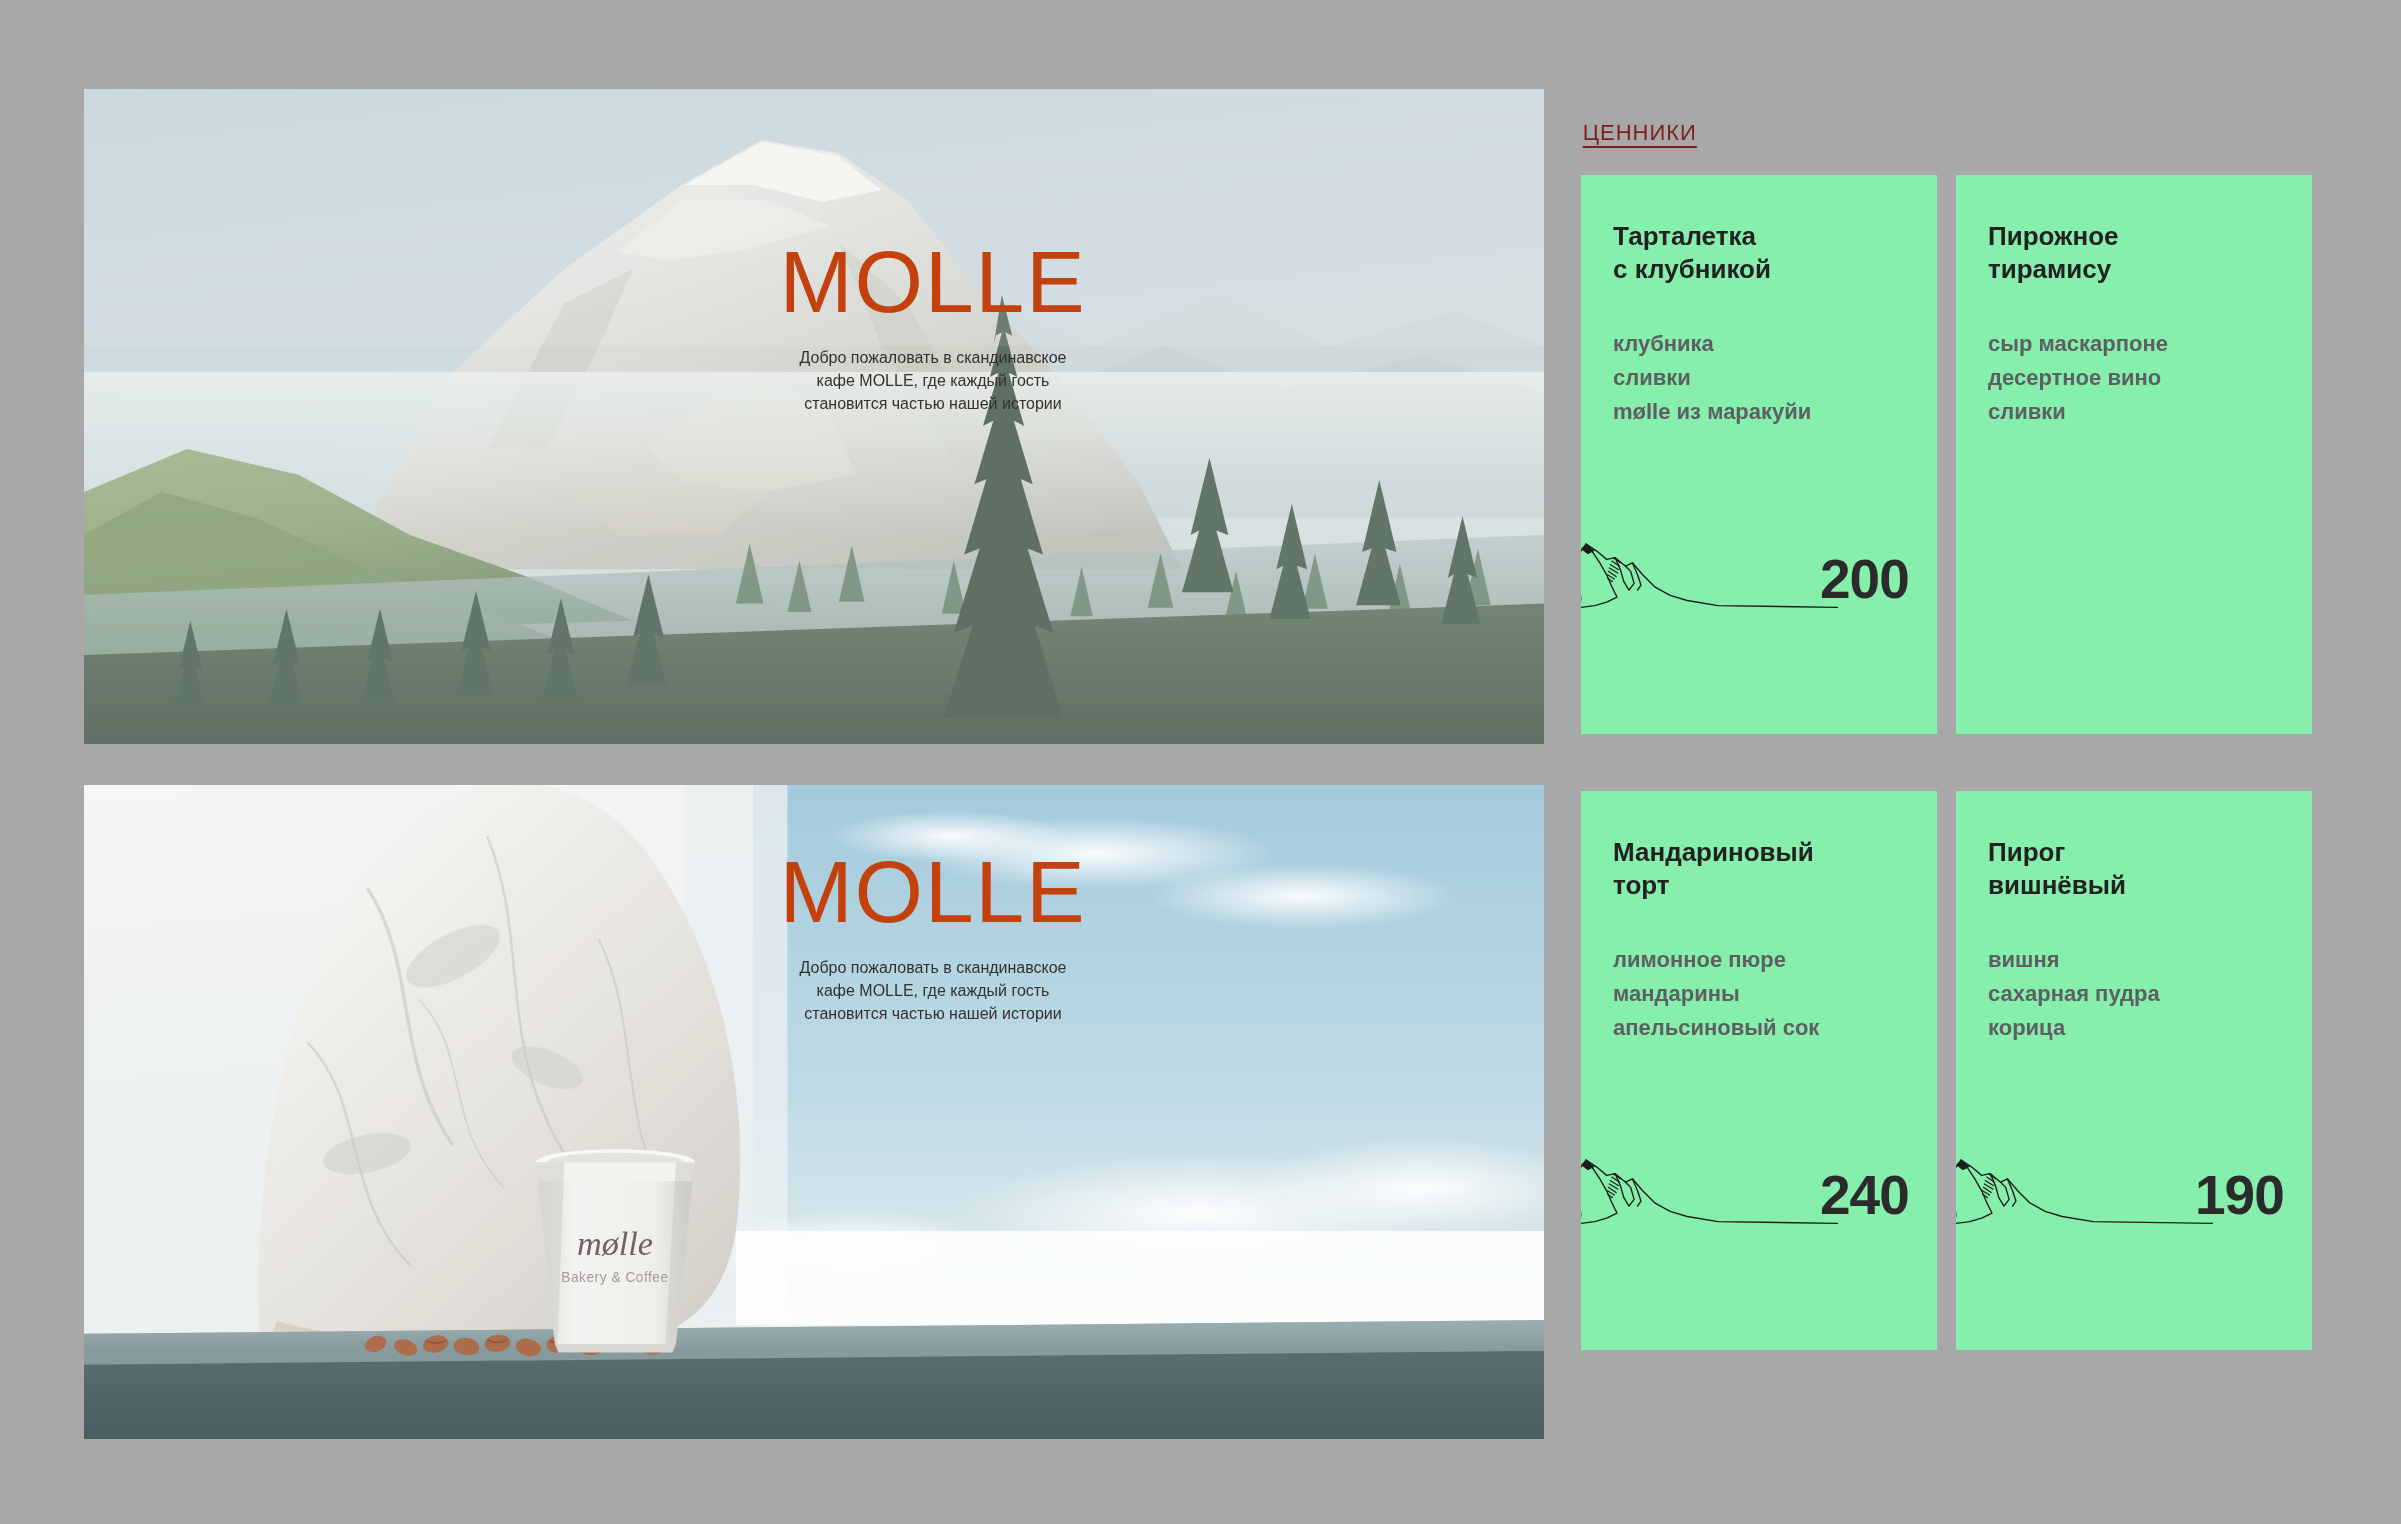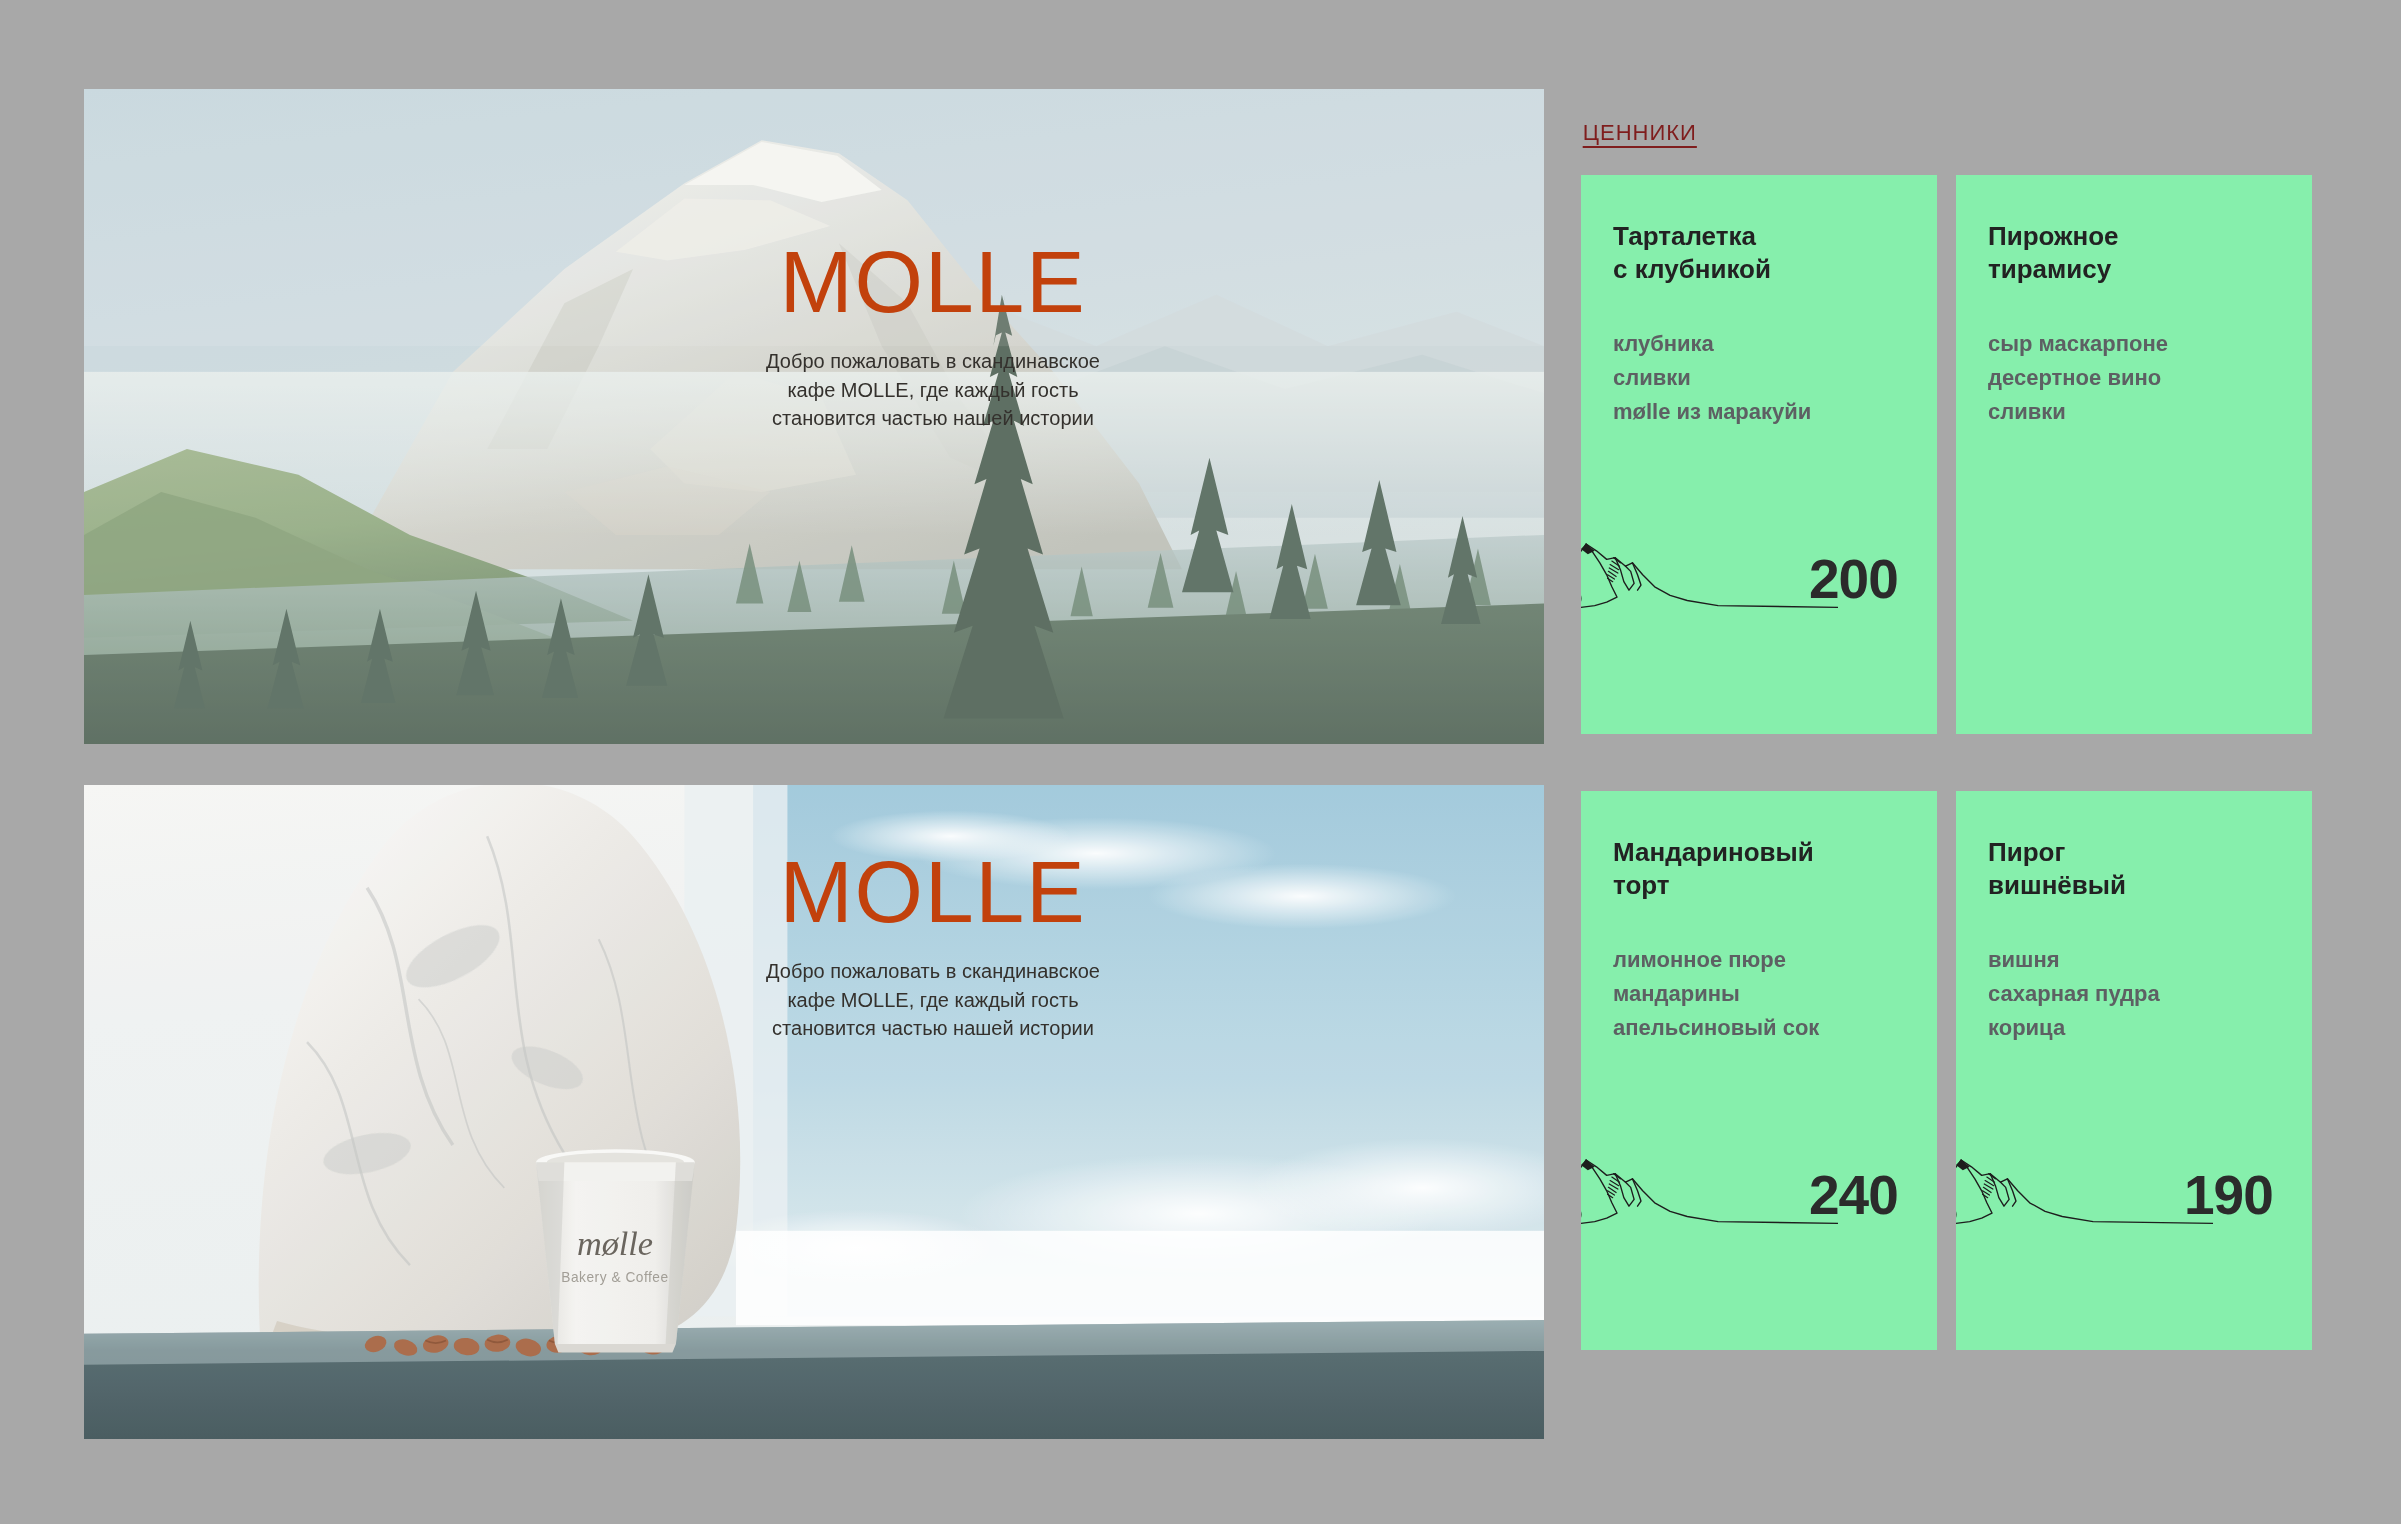--- a/index.html
+++ b/index.html
@@ -45,21 +45,21 @@
 
   .brand-title {
     font-size: 88px;
     font-weight: 400;
     letter-spacing: 1.7px;
     line-height: 1.06;
     margin: 0 0 19px 0;
     color: #c2410c;
   }
   .brand-tagline {
-    font-size: 20px;
+    font-size: 16px;
     font-weight: 400;
     line-height: 1.42;
     margin: 0;
     color: #34312d;
   }
   .brand-tagline span { display: block; }
 
   
   #pricetags-panel {
     position: absolute;
@@ -130,21 +130,21 @@
     list-style: none;
     font-size: 22px;
     font-weight: 700;
     color: #5d6063;
     line-height: 1.55;
   }
 
   .card-footer {
     position: absolute;
     left: -32px;
-    right: 15px;
+    right: 4px;
     top: 317px;
     height: 120px;
   }
   .mountain-line-art {
     position: absolute;
     left: 0;
     top: 0;
     width: 257px;
     height: 103px;
   }

